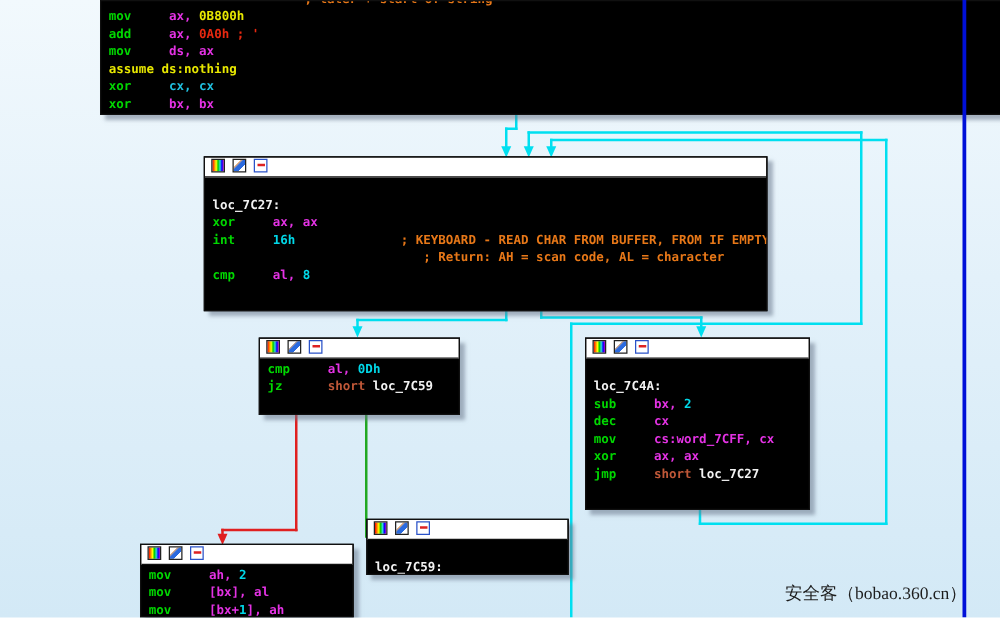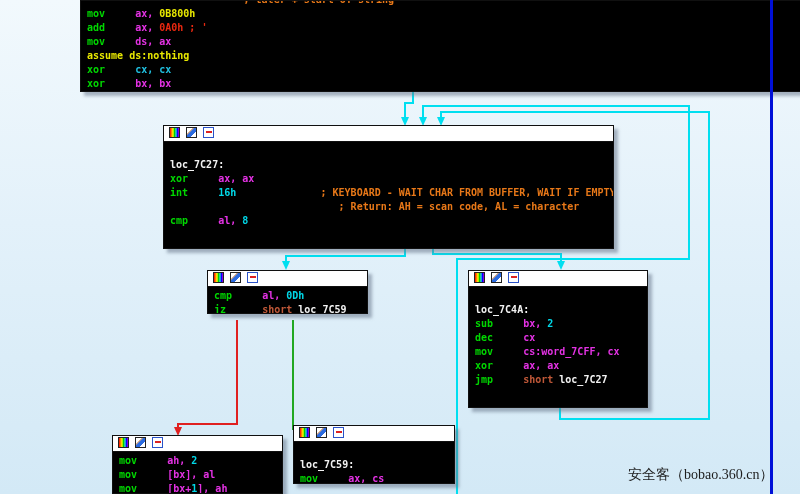--- a/index.html
+++ b/index.html
@@ -104,27 +104,27 @@
 <div class="node" id="blk-mid" style="left:163px;top:125px;width:451px;height:124px">
   <div class="titlebar">
       <span class="nicon i0"></span>
       <span class="nicon i1"></span>
       <span class="nicon i2"></span>
     </div>
   <div class="bodytext">
       <div class="row"></div>
       <div class="row"><span class="tk w">loc_7C27:</span></div>
       <div class="row"><span class="tk m">xor     </span><span class="tk r">ax, ax</span></div>
-      <div class="row"><span class="tk m">int     </span><span class="tk n">16h</span><span class="tk c">              ; KEYBOARD - WAIT CHAR FROM BUFFER, WAIT IF EMPTY</span></div>
+      <div class="row"><span class="tk m">int     </span><span class="tk n">16h</span><span class="tk c">              ; KEYBOARD - READ CHAR FROM BUFFER, FROM IF EMPTY</span></div>
       <div class="row"><span class="tk c">                            ; Return: AH = scan code, AL = character</span></div>
       <div class="row"><span class="tk m">cmp     </span><span class="tk r">al, </span><span class="tk n">8</span></div>
     </div>
 </div>
 
-<div class="node" id="blk-left" style="left:207px;top:270px;width:161px;height:44px">
+<div class="node" id="blk-left" style="left:207px;top:270px;width:161px;height:62px">
   <div class="titlebar">
       <span class="nicon i0"></span>
       <span class="nicon i1"></span>
       <span class="nicon i2"></span>
     </div>
   <div class="bodytext">
       <div class="row"><span class="tk m">cmp     </span><span class="tk r">al, </span><span class="tk n">0Dh</span></div>
       <div class="row"><span class="tk m">jz      </span><span class="tk s">short </span><span class="tk w">loc_7C59</span></div>
     </div>
 </div>
@@ -152,21 +152,21 @@
       <span class="nicon i1"></span>
       <span class="nicon i2"></span>
     </div>
   <div class="bodytext">
       <div class="row"><span class="tk m">mov     </span><span class="tk r">ah, </span><span class="tk n">2</span></div>
       <div class="row"><span class="tk m">mov     </span><span class="tk r">[bx], al</span></div>
       <div class="row"><span class="tk m">mov     </span><span class="tk r">[bx+</span><span class="tk n">1</span><span class="tk r">], ah</span></div>
     </div>
 </div>
 
-<div class="node" id="blk-bm" style="left:293px;top:425px;width:162px;height:59px">
+<div class="node" id="blk-bm" style="left:293px;top:415px;width:162px;height:45px">
   <div class="titlebar">
       <span class="nicon i0"></span>
       <span class="nicon i1"></span>
       <span class="nicon i2"></span>
     </div>
   <div class="bodytext">
       <div class="row"></div>
       <div class="row"><span class="tk w">loc_7C59:</span></div>
       <div class="row"><span class="tk m">mov     </span><span class="tk r">ax, cs</span></div>
     </div>

